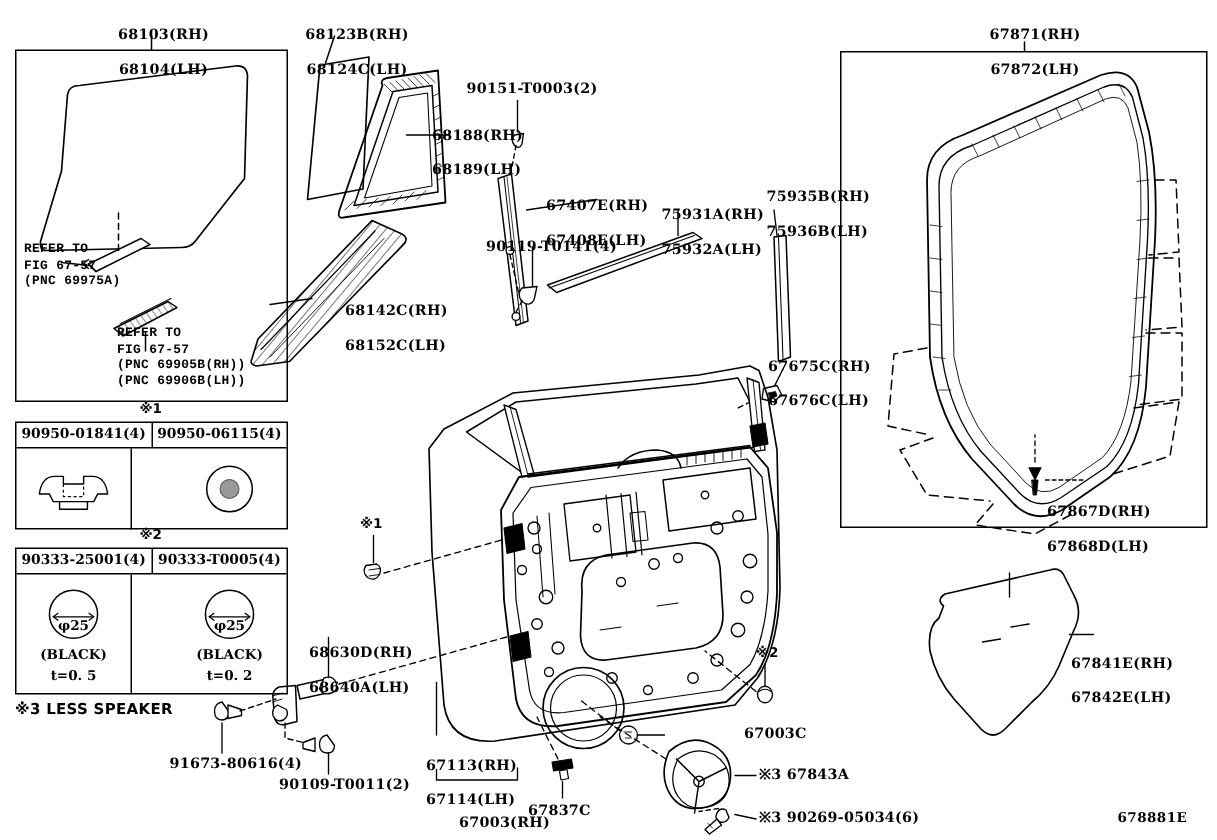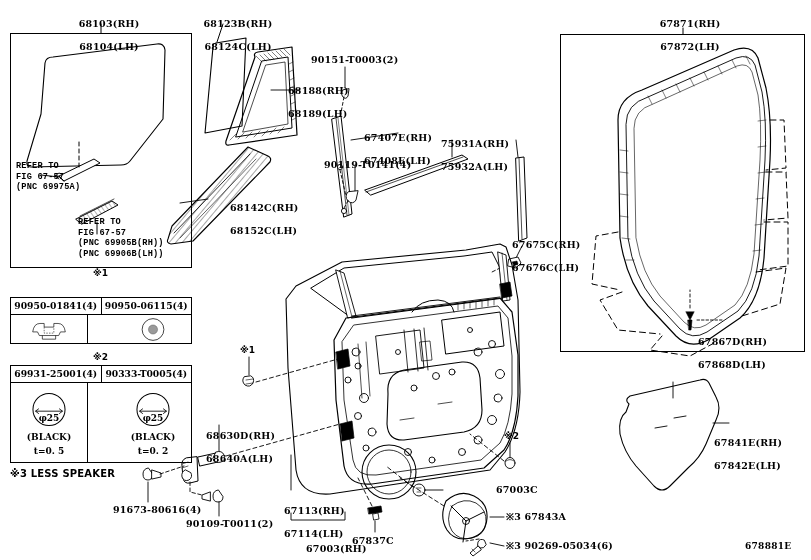--- a/index.html
+++ b/index.html
@@ -378,21 +378,21 @@
   </div>
   <div class="lbl small" style="left:16px; top:161px;">REFER TO
 FIG 67-57
 (PNC 69975A)</div>
   <div class="lbl small" style="left:78px; top:217px;">REFER TO
 FIG 67-57
 (PNC 69905B(RH))
 (PNC 69906B(LH))</div>
 
   <div class="mk" style="left:93px; top:268px;">※1</div>
-  <div class="tblbox" style="left:10px; top:297px; width:182px; height:47px;">
+  <div class="tblbox" style="left:10px; top:281px; width:182px; height:72px;">
     <div class="hdr">
       <div>90950-01841(4)</div>
       <div>90950-06115(4)</div>
     </div>
     <div class="bodyrow">
       <div>
         <svg width="100%" height="100%" viewBox="0 0 90 48" xmlns="http://www.w3.org/2000/svg">
           <g fill="none" stroke="#000" stroke-width="1.1" stroke-linejoin="round">
             <path d="M18,28 Q20,14 30,14 L37,14 L37,20 L53,20 L53,14 L60,14 Q70,14 72,28 L64,28
                      L61,34 L29,34 L26,28 Z"></path>
@@ -406,21 +406,21 @@
           <circle cx="45" cy="24" r="18" fill="none" stroke="#000" stroke-width="1.2"></circle>
           <circle cx="45" cy="24" r="7.5" fill="#9a9a9a" stroke="#555" stroke-width="0.8"></circle>
         </svg>
       </div>
     </div>
   </div>
 
   <div class="mk" style="left:93px; top:352px;">※2</div>
   <div class="tblbox" style="left:10px; top:365px; width:182px; height:98px;">
     <div class="hdr">
-      <div>69931-25001(4)</div>
+      <div>90333-25001(4)</div>
       <div>90333-T0005(4)</div>
     </div>
     <div class="bodyrow">
       <div>
         <svg width="100%" height="100%" viewBox="0 0 90 80" xmlns="http://www.w3.org/2000/svg" style="position:absolute;left:0;top:0;">
           <circle cx="45" cy="24" r="19" fill="none" stroke="#000" stroke-width="1.2"></circle>
           <g stroke="#000" stroke-width="1">
             <line x1="29" y1="26" x2="61" y2="26"></line>
             <path d="M33,23 l-4,3 l4,3" fill="none"></path>
             <path d="M57,23 l4,3 l-4,3" fill="none"></path>
@@ -470,20 +470,24 @@
     <span>68152C(LH)</span>
   </div>
 
   <div class="lbl" style="left:324px; top:159px;">90119-T0141(4)</div>
 
   <div class="lbl" style="left:427px; top:126px;">
     <span>75931A(RH)</span><br>
     <span>75932A(LH)</span>
   </div>
 
+  <div class="lbl" style="left:497px; top:114px;">
+    <span>75935B(RH)</span><br>
+    <span>75936B(LH)</span>
+  </div>
 
   <div class="lbl" style="left:498px; top:227px;">
     <span>67675C(RH)</span><br>
     <span>67676C(LH)</span>
   </div>
 
   <div class="mk" style="left:240px; top:345px;">※1</div>
 
   <div class="lbl" style="left:192px; top:418px;">
     <span>68630D(RH)</span><br>

